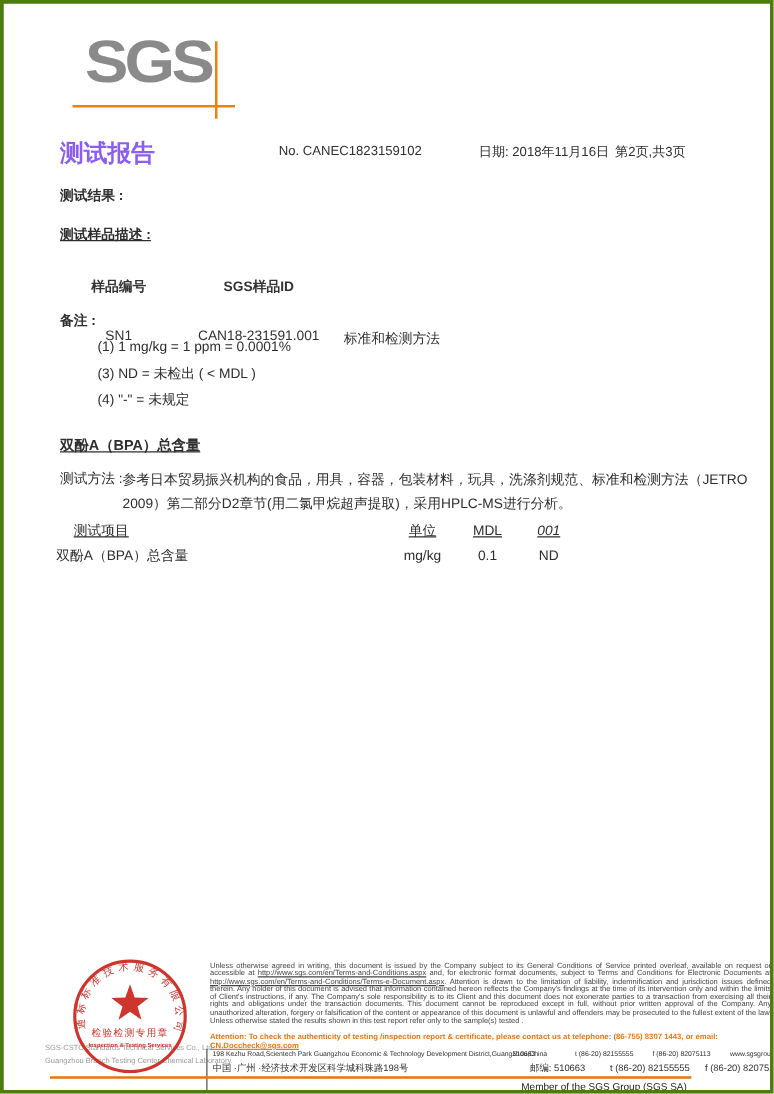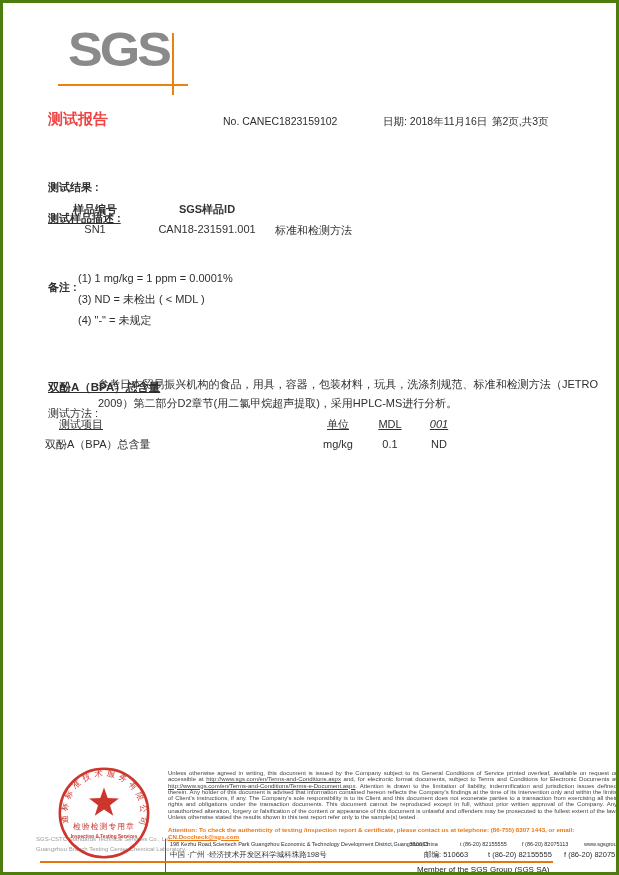--- a/index.html
+++ b/index.html
@@ -10,33 +10,33 @@
   }
   
   .logo-wrap{position:absolute;left:55px;top:15px;width:160px;height:80px;}
   .logo-text{
     position:absolute;left:10px;top:8px;font-size:52px;font-weight:bold;color:#8a8a8a;
     letter-spacing:-3px;transform:scaleY(.92);transform-origin:top left;line-height:1;
   }
   .logo-vline{position:absolute;left:114px;top:15px;width:2px;height:62px;background:#e8830f;}
   .logo-hline{position:absolute;left:0px;top:66px;width:130px;height:2px;background:#e8830f;}
   
-  .doc-title{position:absolute;left:45px;top:107px;font-size:15px;font-weight:bold;color:#ef4444;}
+  .doc-title{position:absolute;left:45px;top:107px;font-size:19px;font-weight:bold;color:#8b5cf6;}
   .hdr-no{position:absolute;left:200px;top:112px;font-size:10.5px;color:#2e2e2e;margin-left:20px;}
   .hdr-date{position:absolute;left:380px;top:112px;font-size:10.5px;color:#2e2e2e;}
   .hdr-pages{position:absolute;left:489px;top:112px;font-size:10.5px;color:#2e2e2e;}
   
-  .lbl{font-size:11px;color:#2e2e2e;margin-top:31px;}
+  .lbl{font-size:11px;color:#2e2e2e;}
   .bold{font-weight:bold;}
   .ul{text-decoration:underline;}
   .results-label{position:absolute;left:45px;top:146px;}
   .sample-heading{position:absolute;left:45px;top:177px;}
   .sample-table{position:absolute;left:48px;top:199px;width:420px;font-size:11px;}
   .sample-row{display:grid;grid-template-columns:88px 128px 180px;column-gap:4px;margin-bottom:6px;}
-  .sc{white-space:nowrap;}
+  .sc{white-space:nowrap;margin-top:20px;}
   .sc.c{text-align:center;}
   .notes-label{position:absolute;left:45px;top:246px;}
   .notes-list{position:absolute;left:75px;top:265px;font-size:11px;color:#2e2e2e;}
   .notes-list div{height:21px;line-height:21px;white-space:nowrap;}
   .bpa-heading{position:absolute;left:45px;top:346px;font-size:11.5px;}
   .method-label{position:absolute;left:45px;top:372px;}
   .method-text{position:absolute;left:95px;top:372px;width:500px;font-size:11px;line-height:19px;color:#2e2e2e;text-align:justify;}
   .res-table{position:absolute;left:42px;top:414px;width:420px;font-size:11px;color:#2e2e2e;}
   .res-row{display:grid;grid-template-columns:1fr 58px 46px 52px;margin-bottom:5px;align-items:baseline;}
   .res-row .c{text-align:center;}

